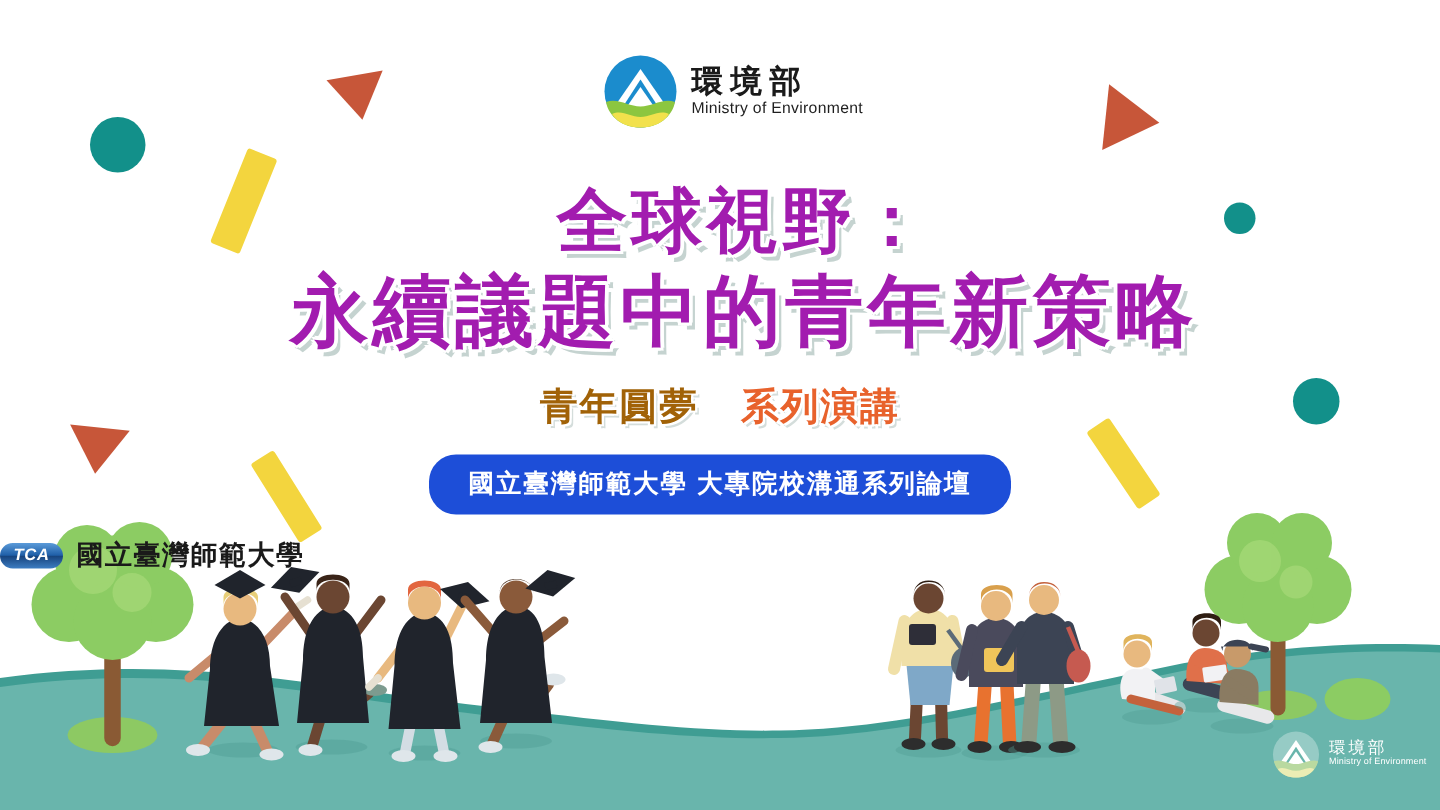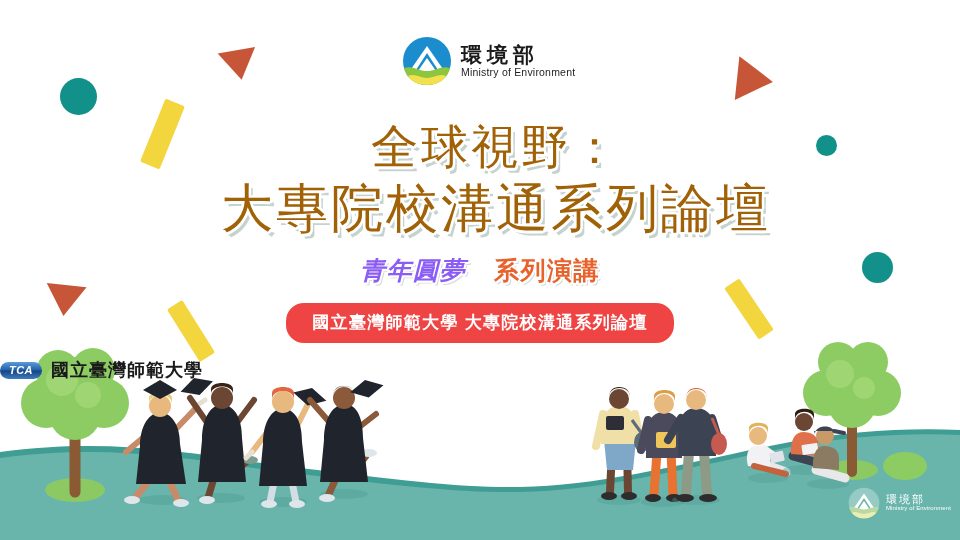--- a/index.html
+++ b/index.html
@@ -33,22 +33,22 @@
     font-size:10.5px;color:#1f1f1f;letter-spacing:.2px;
     line-height:1.2;white-space:nowrap;
   }
 
   
   #title-block{
     position:absolute;left:0;right:0;top:118px;
     text-align:center;
   }
   .title-line{
-    color:#a16207;
-    font-weight:400;
+    color:#a21caf;
+    font-weight:700;
     letter-spacing:3px;
     line-height:1.22;
     white-space:nowrap;
     text-shadow:
       -2px -2px 0 #fff, 2px -2px 0 #fff, -2px 2px 0 #fff, 2px 2px 0 #fff,
       0 -2.5px 0 #fff, 0 2.5px 0 #fff, -2.5px 0 0 #fff, 2.5px 0 0 #fff,
       4px 5px 0 rgba(150,175,170,.55);
     margin-left: 32px;
   }
   #title-1{font-size:47px;}
@@ -58,28 +58,28 @@
   #subtitle{
     position:absolute;left:0;right:0;top:254px;
     text-align:center;white-space:nowrap;
   }
   #subtitle span{
     font-size:25px;font-weight:800;letter-spacing:1.5px;
     text-shadow:-1.5px -1.5px 0 #fff,1.5px -1.5px 0 #fff,
                 -1.5px 1.5px 0 #fff,1.5px 1.5px 0 #fff,
                 2.5px 3px 0 rgba(160,180,175,.45);
   }
-  #sub-a{color:#8b5cf6;font-style:italic;}
+  #sub-a{color:#a16207;}
   #sub-b{color:#e8622c;margin-left:28px;}
 
   
   #pill-wrap{position:absolute;left:0;right:0;top:303px;text-align:center;}
   #pill{
     display:inline-block;
-    background:#ef4444;
+    background:#1d4ed8;
     color:#ffffff;
     font-size:17px;font-weight:700;letter-spacing:1.3px;
     padding:8px 26px 9px;
     border-radius:18px;
     white-space:nowrap;
   }
 
   
   #tca-row{
     position:absolute;left:0;right:0;top:358px;
@@ -326,21 +326,21 @@
       <path d="M12,80 C26,74 36,84 50,84 C64,84 74,74 88,80 C80,92 66,98 50,98 C34,98 20,92 12,80 Z" fill="#f2e14c"></path>
     </svg>
     <div>
       <div class="txt-cn">環境部</div>
       <div class="txt-en">Ministry of Environment</div>
     </div>
   </div>
 
   <div id="title-block">
     <div id="title-1" class="title-line">全球視野：</div>
-    <div id="title-2" class="title-line">大專院校溝通系列論壇</div>
+    <div id="title-2" class="title-line">永續議題中的青年新策略</div>
   </div>
 
   <div id="subtitle">
     <span id="sub-a">青年圓夢</span><span id="sub-b">系列演講</span>
   </div>
 
   <div id="pill-wrap">
     <div id="pill">國立臺灣師範大學 大專院校溝通系列論壇</div>
   </div>
 

